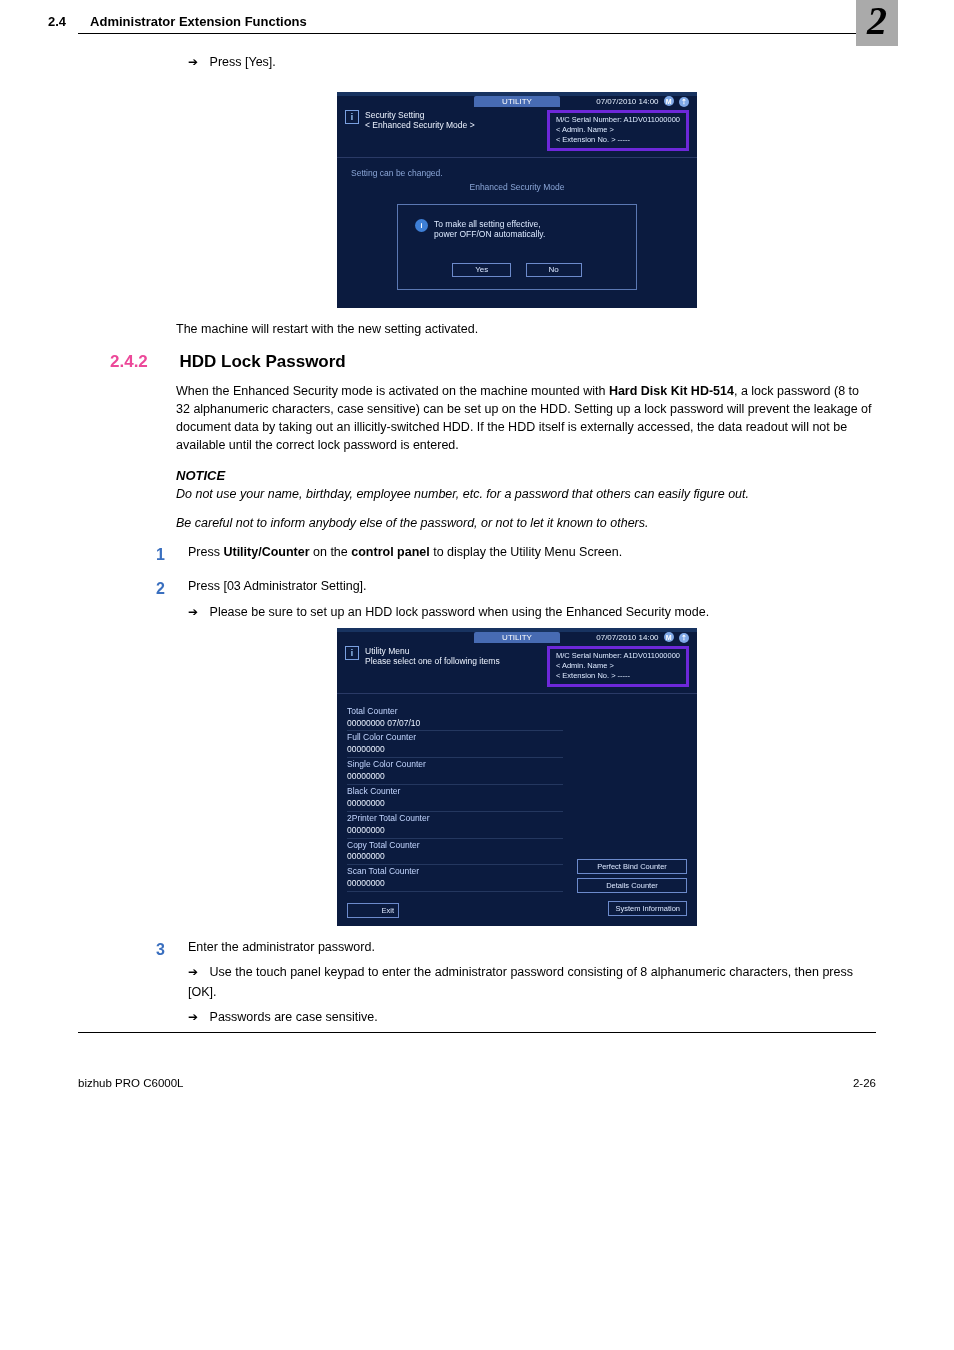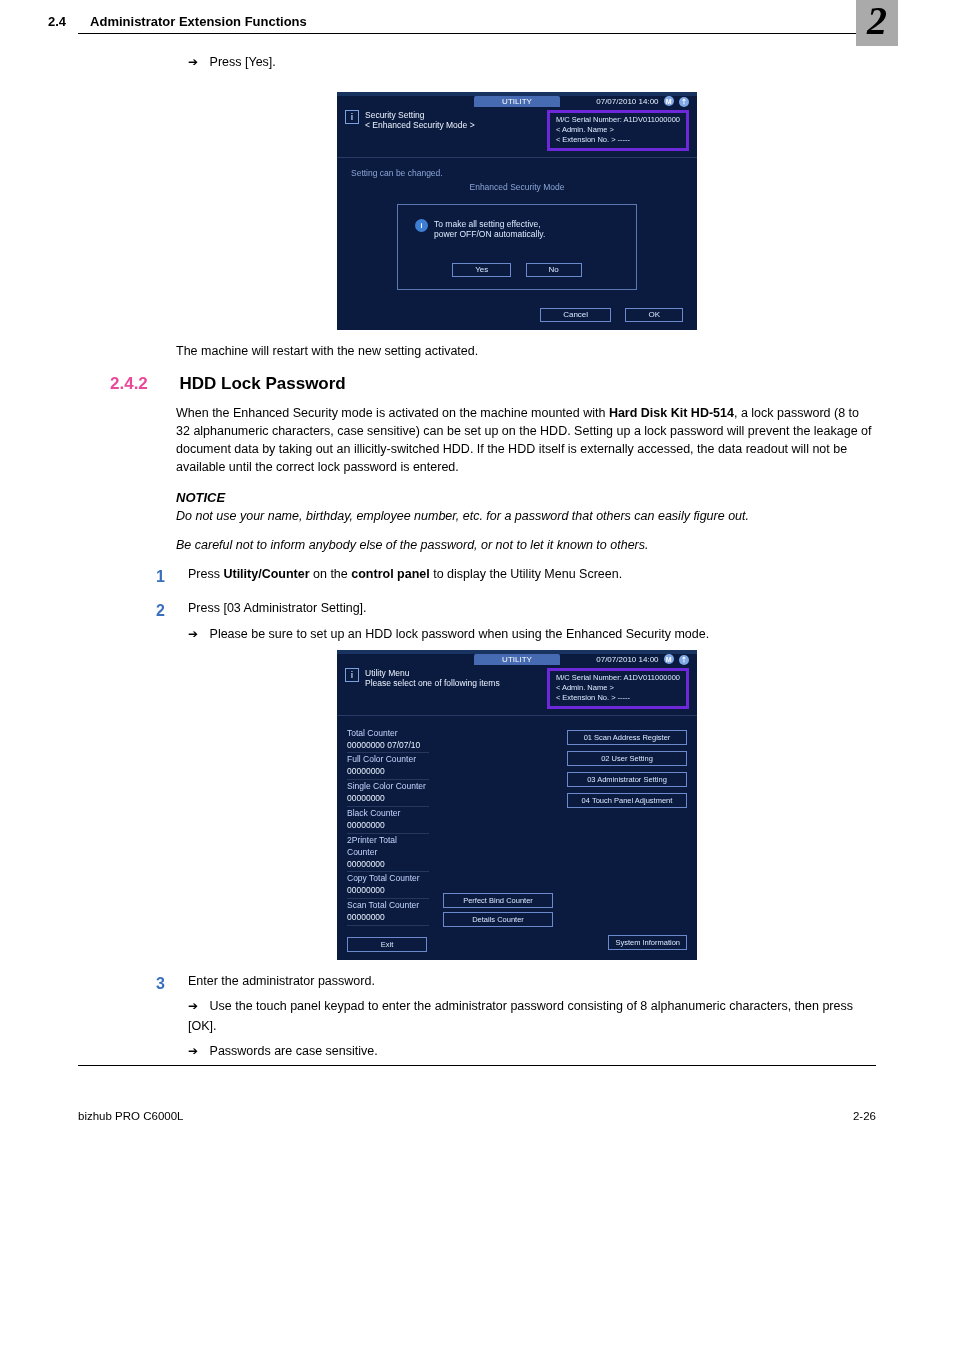--- a/index.html
+++ b/index.html
@@ -231,24 +231,20 @@
             <span class="fs-icon-circle" style="background:#3e7fd6;width:13px;height:13px;">i</span>
             <div>
               <div>To make all setting effective,</div>
               <div>power OFF/ON automatically.</div>
             </div>
           </div>
           <span class="fs-btn">Yes</span>
           <span class="fs-btn">No</span>
         </div>
       </div>
-      <div class="fs-bottom-right">
-        <span class="fs-btn">Cancel</span>
-        <span class="fs-btn">OK</span>
-      </div>
     </div>
   </div>
 
   <div class="para">The machine will restart with the new setting activated.</div>
 
   <div class="section-head">
     <span class="sec-num">2.4.2</span>
     <span class="sec-title">HDD Lock Password</span>
   </div>
 
@@ -327,29 +323,23 @@
               <div class="lbl">Scan Total Counter</div>
               <div class="val">00000000</div>
             </div>
           </div>
         <div class="fs-mid-col">
           <div class="fs-small-btn">Perfect Bind Counter</div>
           <div style="display:flex; gap:4px;">
             <div class="fs-small-btn" style="flex:1;">Details Counter</div>
           </div>
         </div>
-        <div class="fs-right-col" id="right-menu-col">
-            <div class="fs-small-btn">01 Scan Address Register</div>
-            <div class="fs-small-btn">02 User Setting</div>
-            <div class="fs-small-btn">03 Administrator Setting</div>
-            <div class="fs-small-btn">04 Touch Panel Adjustment</div>
-          </div>
       </div>
       <div style="display:flex; padding:0 10px 8px 10px; gap:8px;">
-        <div class="fs-small-btn" style="width:80px;">Exit</div>
+        <div class="fs-small-btn" style="width:52px;text-align:right;">Exit</div>
         <div style="flex:1; text-align:right;">
           <span class="fs-small-btn" style="padding:2px 6px;">System Information</span>
         </div>
       </div>
     </div>
   </div>
 
 
   <div class="step-row">
     <div class="step-num">3</div>

